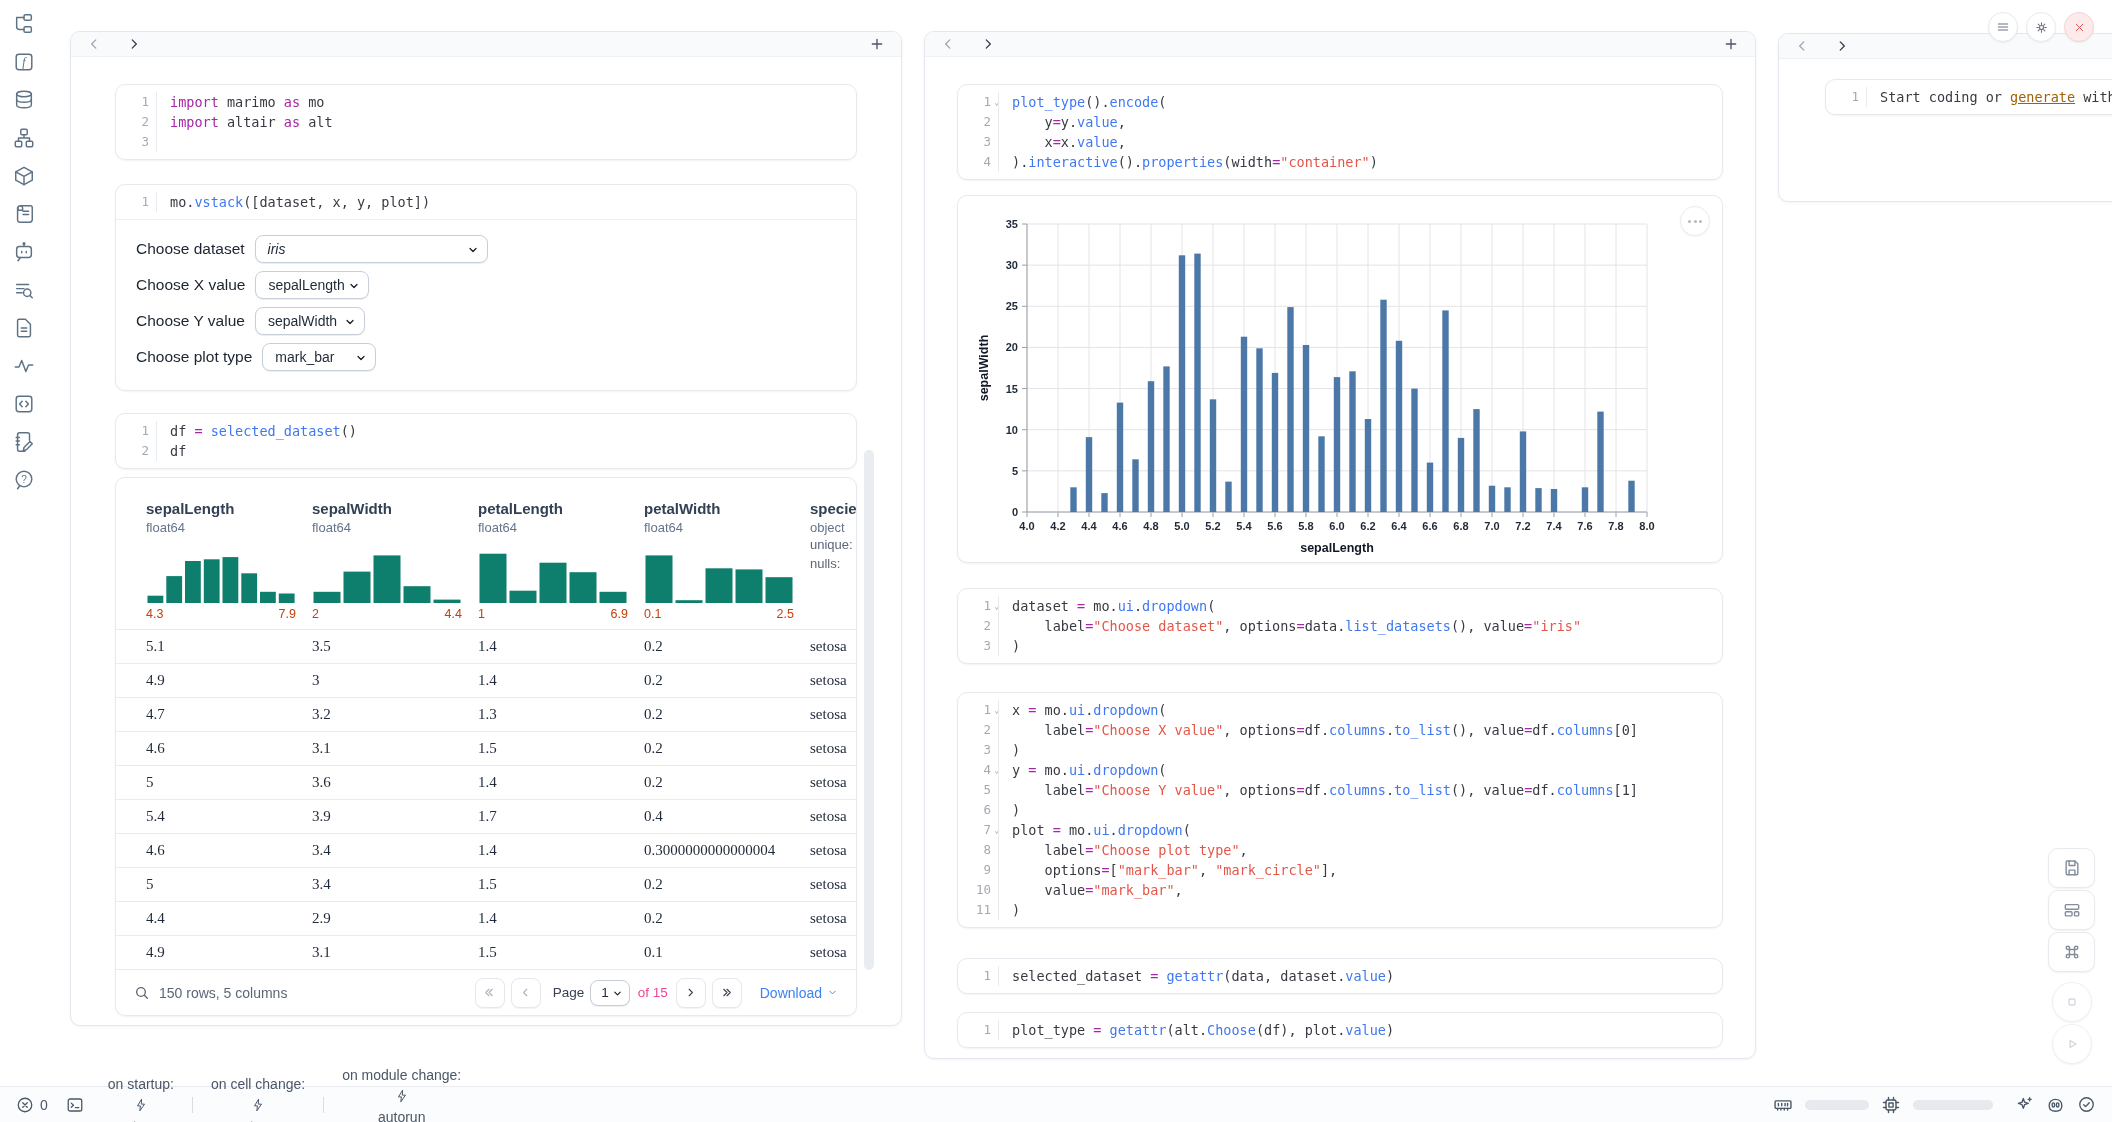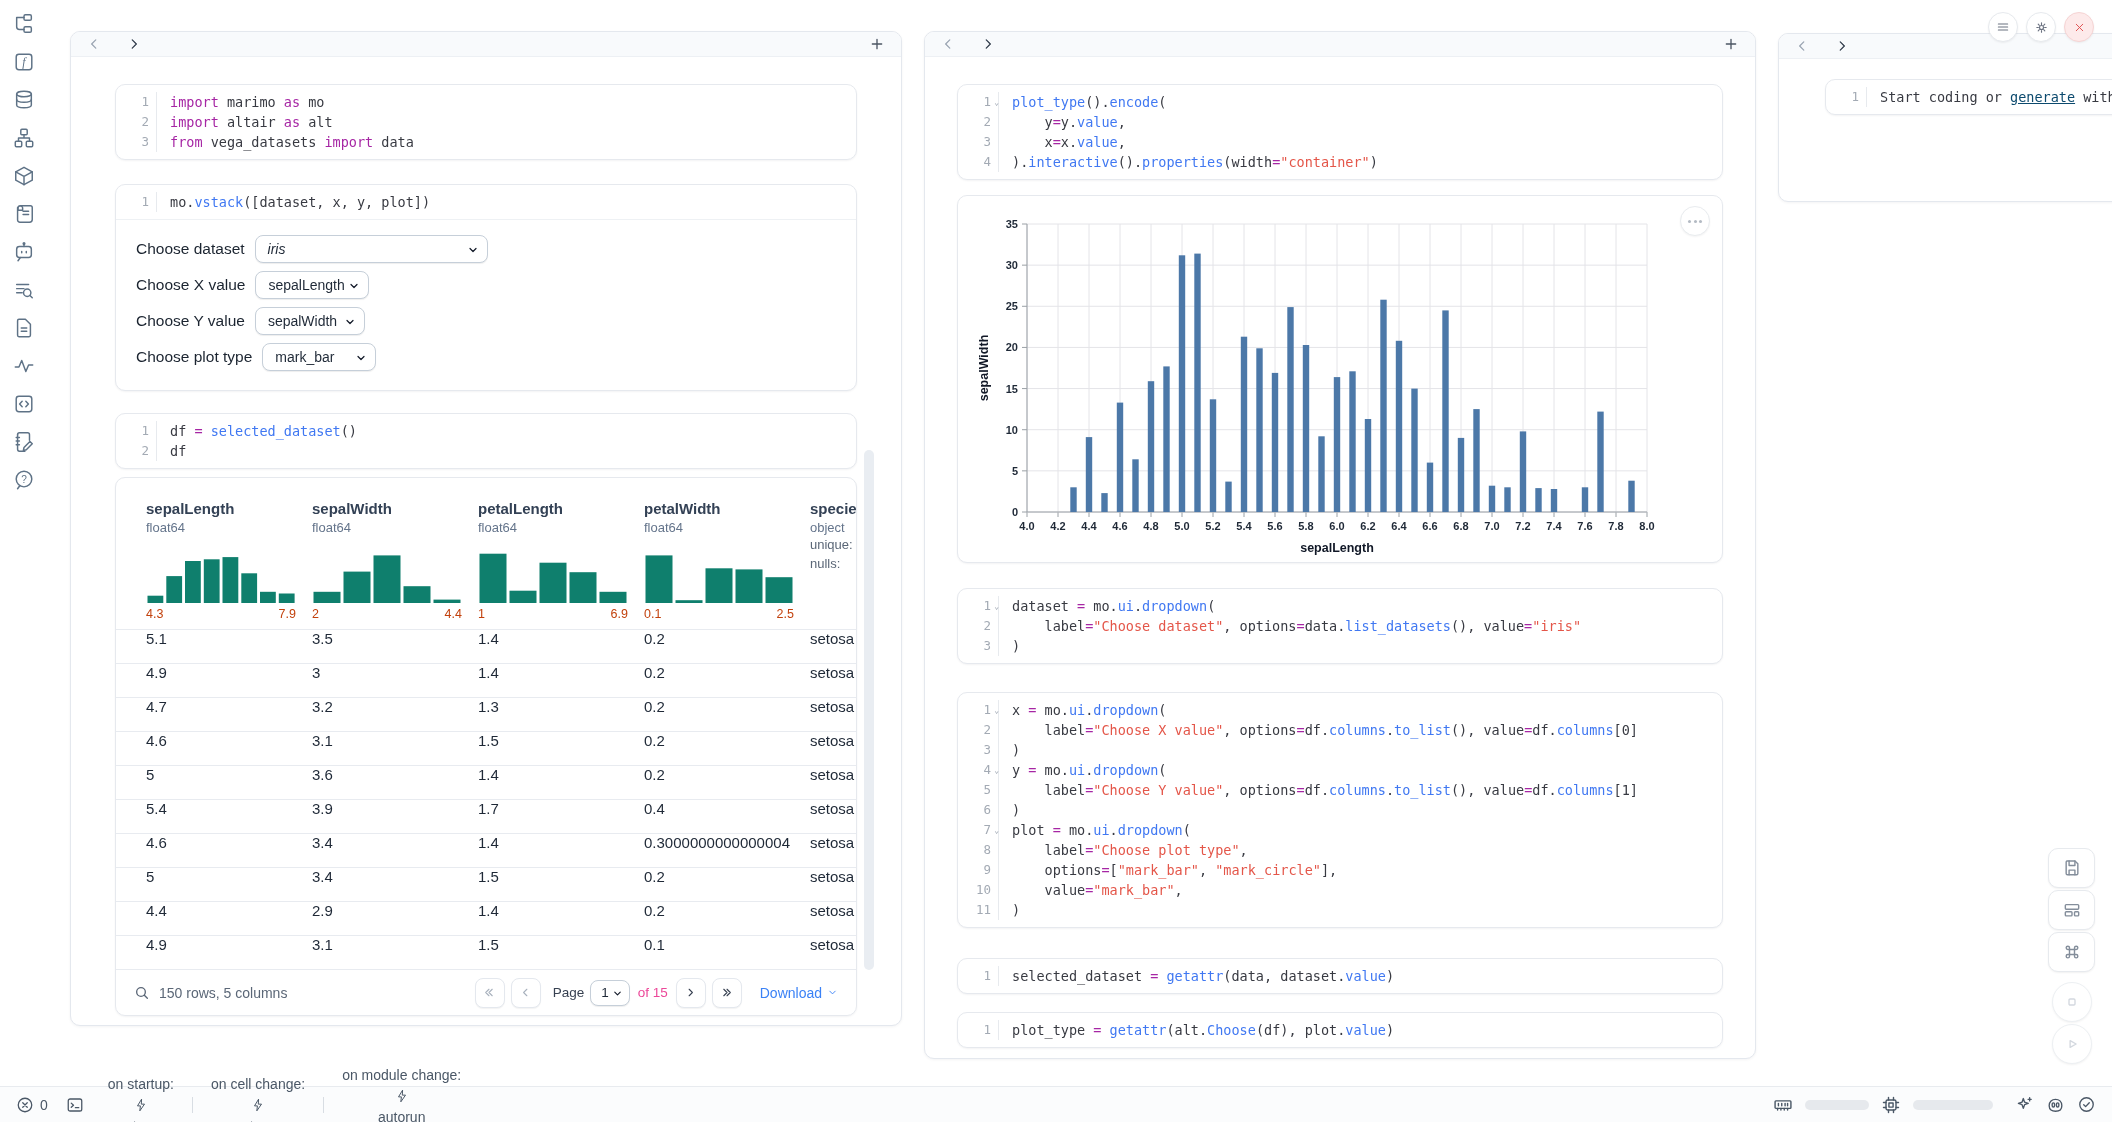--- a/index.html
+++ b/index.html
@@ -54,21 +54,21 @@
   
   .table-card{overflow:hidden;}
   .tbl-head{display:flex;padding:22px 0 8px 30px;}
   .tbl-col{flex:none;width:166px;}
   .tbl-col .cname{font-size:15px;font-weight:bold;color:#334155;}
   .tbl-col .ctype{font-size:13px;color:#64748b;margin-top:3px;}
   .tbl-col .chist{margin-top:12px;}
   .tbl-col .crange{width:150px;display:flex;justify-content:space-between;font-size:12.5px;color:#c2410c;margin-top:4px;}
   .tbl-col .cstat{font-size:13px;color:#5b6777;line-height:19px;}
   .tbl-col .cstat:first-of-type{margin-top:16px;}
-  .tbl-row{display:flex;border-top:1px solid #e8ebf0;height:33px;padding-left:30px;}
+  .tbl-row{display:flex;border-top:1px solid #e8ebf0;height:33px;align-items:center;padding-left:30px;font-family:Liberation Serif, serif;}
   .tbl-row .tcell{flex:none;width:166px;font-size:15px;color:#1f2937;white-space:nowrap;overflow:hidden;}
   .tbl-footer{border-top:1px solid #e8ebf0;height:45px;display:flex;align-items:center;padding:0 18px;}
   .tf-summary{font-size:14px;color:#5b6777;margin-left:9px;}
   .pg-btn{width:28px;height:28px;border:1px solid #e4e8ee;border-radius:8px;background:#fff;box-shadow:0 1px 1px rgba(0,0,0,.05);display:flex;align-items:center;justify-content:center;margin-left:6px;cursor:pointer;}
   .pg-btn svg{fill:none;stroke-width:2;stroke-linecap:round;stroke-linejoin:round;}
   .pg-dis svg{stroke:#a8b1bd;}
   .pg-en svg{stroke:#374151;}
   .pg-label{font-size:13.5px;color:#374151;margin-left:12px;}
   .pg-select{margin-left:6px;height:26px;padding:0 20px 0 10px;font-size:13.5px;}
   .pg-of{font-size:13.5px;color:#ec4899;margin-left:8px;margin-right:2px;}
@@ -77,21 +77,21 @@
   .tbl-scrollbar{position:absolute;left:793px;top:418px;width:10px;height:520px;background:#e9edf2;border-radius:5px;}
   
   .chart-card{position:relative;height:368px;box-sizing:border-box;padding:14px 0 0 14px;}
   .dots-btn{position:absolute;top:10px;right:12px;width:28px;height:28px;border-radius:50%;border:1px solid #e9ecef;background:#fff;box-shadow:0 1px 2px rgba(0,0,0,.05);display:flex;align-items:center;justify-content:center;gap:2.5px;cursor:pointer;}
   .dots-btn i{width:3px;height:3px;border-radius:50%;background:#b3bac3;}
   .xt{font-size:11px;font-weight:600;fill:#1f2937;text-anchor:middle;font-family:"Liberation Sans",sans-serif;}
   .yt{font-size:11px;font-weight:600;fill:#1f2937;text-anchor:end;font-family:"Liberation Sans",sans-serif;}
   .at{font-size:12.5px;font-weight:bold;fill:#111827;text-anchor:middle;font-family:"Liberation Sans",sans-serif;}
   
   .placeholder-line{color:#b3bac4;}
-  .placeholder-line a{color:#0c4a6e;text-decoration:underline;cursor:pointer;}
+  .placeholder-line a{color:#a16207;text-decoration:underline;cursor:pointer;}
   #right-panel .cell{width:420px;}
   
   .tr-circle{position:absolute;width:28px;height:28px;border-radius:50%;display:flex;align-items:center;justify-content:center;cursor:pointer;background:#fff;border:1px solid #e7eaee;box-shadow:0 1px 2px rgba(0,0,0,.06);z-index:6;}
   .tr-circle svg{stroke:#6b7280;stroke-width:1.8;fill:none;stroke-linecap:round;stroke-linejoin:round;}
   #btn-close{background:#fdeaea;border-color:#f6d4d4;}
   #btn-close svg{stroke:#e05252;}
   .side-btn{position:absolute;left:2048px;width:45px;height:38px;background:#fff;border:1px solid #e7eaee;border-radius:10px;box-shadow:0 1px 2px rgba(0,0,0,.06);display:flex;align-items:center;justify-content:center;cursor:pointer;}
   .side-btn svg{stroke:#848e9b;stroke-width:1.7;fill:none;stroke-linecap:round;stroke-linejoin:round;}
   .circ-btn{position:absolute;left:2052px;width:38px;height:38px;border-radius:50%;background:#fff;border:1px solid #edf0f3;box-shadow:0 1px 2px rgba(0,0,0,.05);display:flex;align-items:center;justify-content:center;cursor:pointer;}
   .circ-btn svg{stroke:#d3d8df;stroke-width:1.8;fill:none;stroke-linecap:round;stroke-linejoin:round;}
@@ -224,21 +224,20 @@
           <div class="cell">
             <div class="code-wrap">
               <div class="gutter">
                 <div class="gl">1</div>
                 <div class="gl">2</div>
                 <div class="gl">3</div>
               </div>
               <div class="code-col">
                 <div class="cl"><span class="tk-kw">import</span> marimo <span class="tk-kw">as</span> mo</div>
                 <div class="cl"><span class="tk-kw">import</span> altair <span class="tk-kw">as</span> alt</div>
-                <div class="cl"><span class="tk-kw">from</span> vega_datasets <span class="tk-kw">import</span> data</div>
               </div>
             </div>
           </div>
         </div>
         <div class="block">
           <div class="cell">
             <div class="code-wrap">
               <div class="gutter">
                 <div class="gl">1</div>
               </div>

